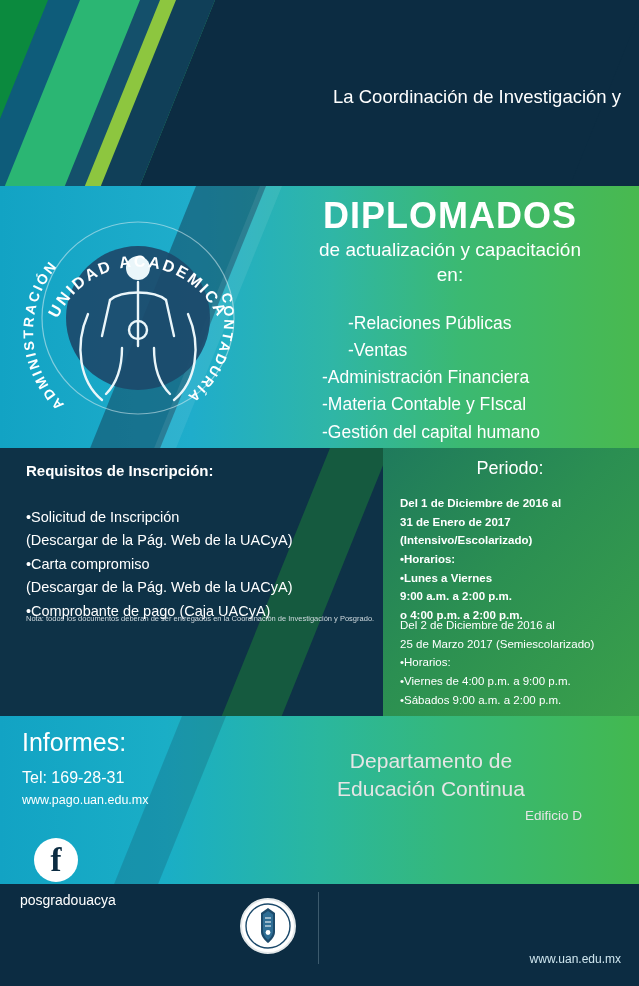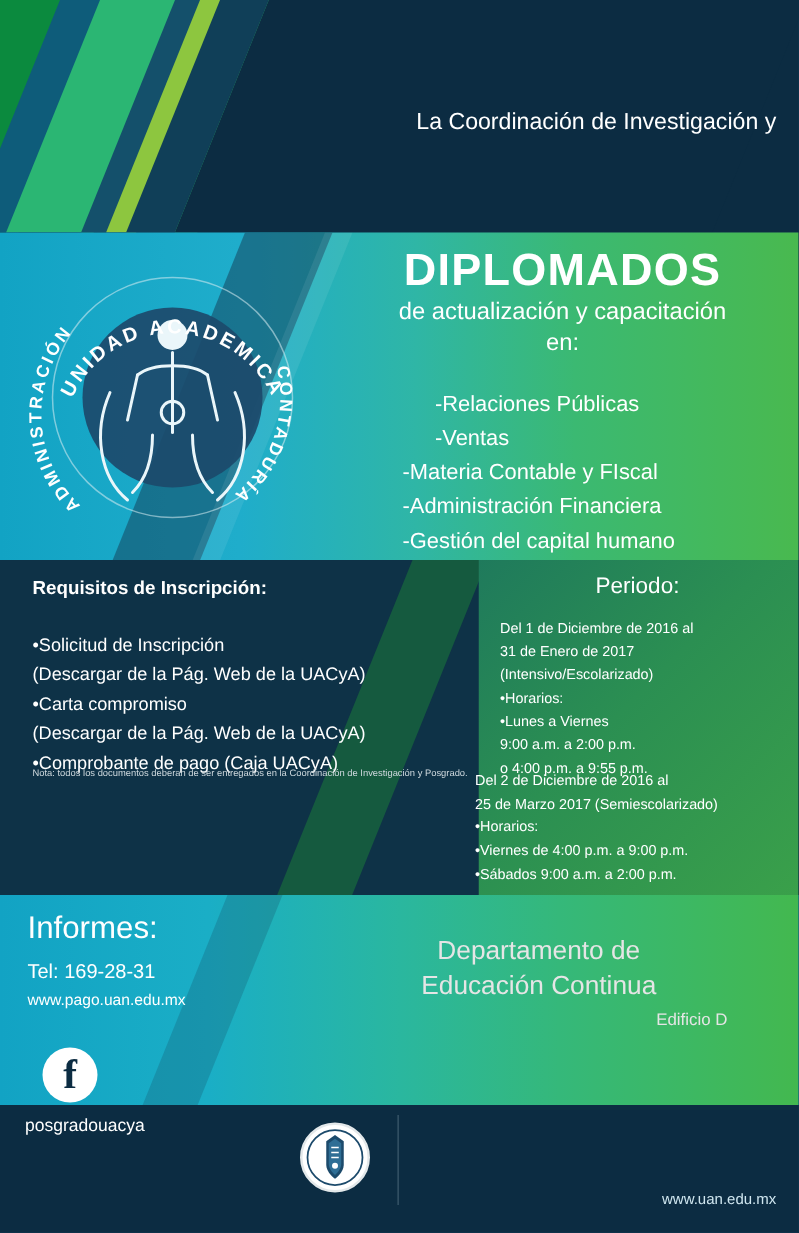--- a/index.html
+++ b/index.html
@@ -111,24 +111,24 @@
   .req-note {
     position:absolute; left:26px; top:614px; width:356px; color:#cfd9de;
     font-size:7.5px; z-index:6;
   }
   .periodo-title {
     position:absolute; left:395px; top:458px; width:230px; text-align:center;
     color:#fff; font-size:18px; font-weight:400; z-index:6;
   }
   .periodo-b1 {
     position:absolute; left:400px; top:494px; width:232px;
-    color:#fff; font-size:11.5px; line-height:1.62; z-index:6;
+    color:#fff; font-size:11.5px; line-height:1.62; z-index:6;font-weight:bold;
   }
   .periodo-b2 {
-    position:absolute; left:380px; top:616px; width:232px;
+    position:absolute; left:400px; top:616px; width:232px;
     color:#fff; font-size:11.5px; line-height:1.62; z-index:6;
   }
 
   
   .inf-band {
     position:absolute; left:0; top:716px; width:639px; height:168px;
     background:#12a3c4;
     overflow:hidden;
   }
   .inf-grad {
@@ -260,22 +260,22 @@
 
   <div class="dip-block">
     <div class="dip-title">DIPLOMADOS</div>
     <div class="dip-sub">de actualización y capacitación</div>
     <div class="dip-sub">en:</div>
   </div>
 
   <div class="dip-list">
     <div class="li indent">-Relaciones Públicas</div>
     <div class="li indent">-Ventas</div>
+    <div class="li" style="padding-left:22px">-Administración Financiera</div>
     <div class="li" style="padding-left:22px">-Materia Contable y FIscal</div>
-    <div class="li" style="padding-left:22px">-Administración Financiera</div>
     <div class="li" style="padding-left:22px">-Gestión del capital humano</div>
   </div>
 
   <div class="req-band">
     <div class="req-band-left"></div>
     <div class="req-slash"></div>
     <div class="req-right"></div>
   </div>
 
   <div class="req-title">Requisitos de Inscripción:</div>
@@ -289,21 +289,21 @@
   <div class="req-note">Nota: todos los documentos deberan de ser  entregados en la Coordinación de Investigación y Posgrado.</div>
 
   <div class="periodo-title">Periodo:</div>
   <div class="periodo-b1">
     <div>Del 1 de Diciembre de 2016 al</div>
     <div>31 de Enero de 2017</div>
     <div>(Intensivo/Escolarizado)</div>
     <div>•Horarios:</div>
     <div>•Lunes a Viernes</div>
     <div>9:00 a.m. a 2:00 p.m.</div>
-    <div>o 4:00 p.m. a 9:55 p.m.</div>
+    <div>o 4:00 p.m. a 2:00 p.m.</div>
   </div>
   <div class="periodo-b2">
     <div>Del 2 de Diciembre de 2016 al</div>
     <div>25 de Marzo 2017 (Semiescolarizado)</div>
     <div>•Horarios:</div>
     <div>•Viernes de 4:00 p.m. a 9:00 p.m.</div>
     <div>•Sábados 9:00 a.m. a 2:00 p.m.</div>
   </div>
 
   <div class="inf-band">

